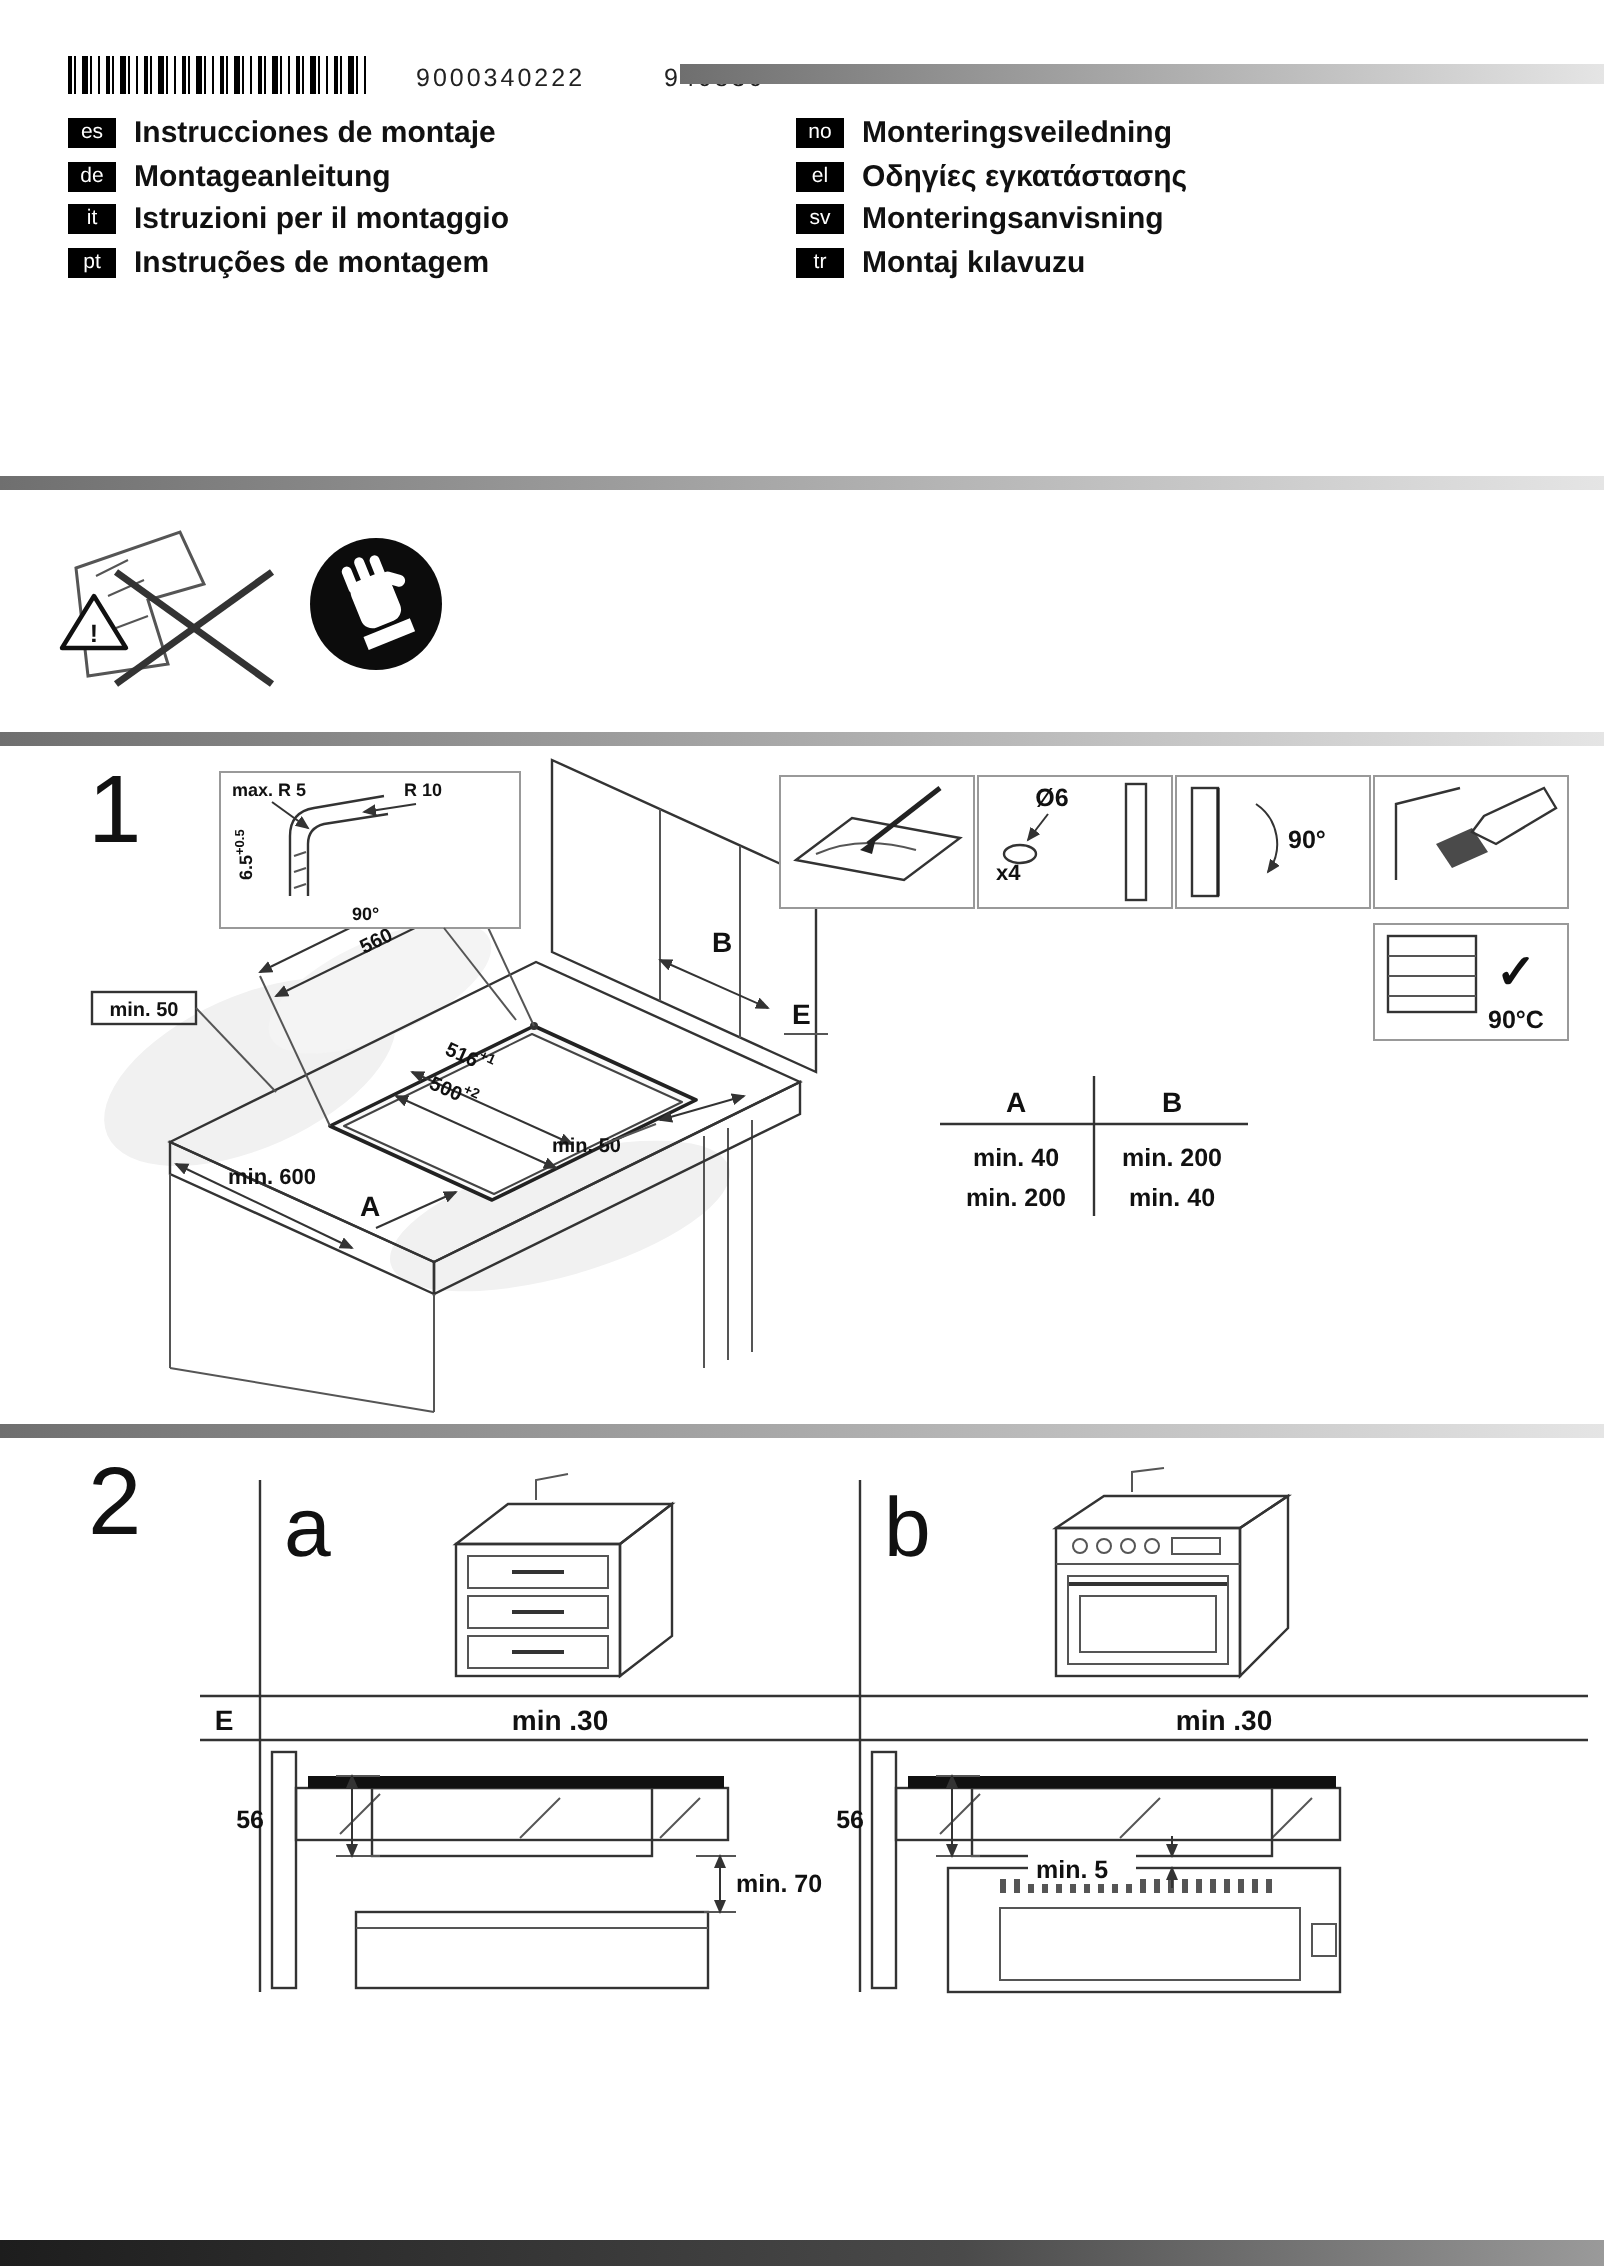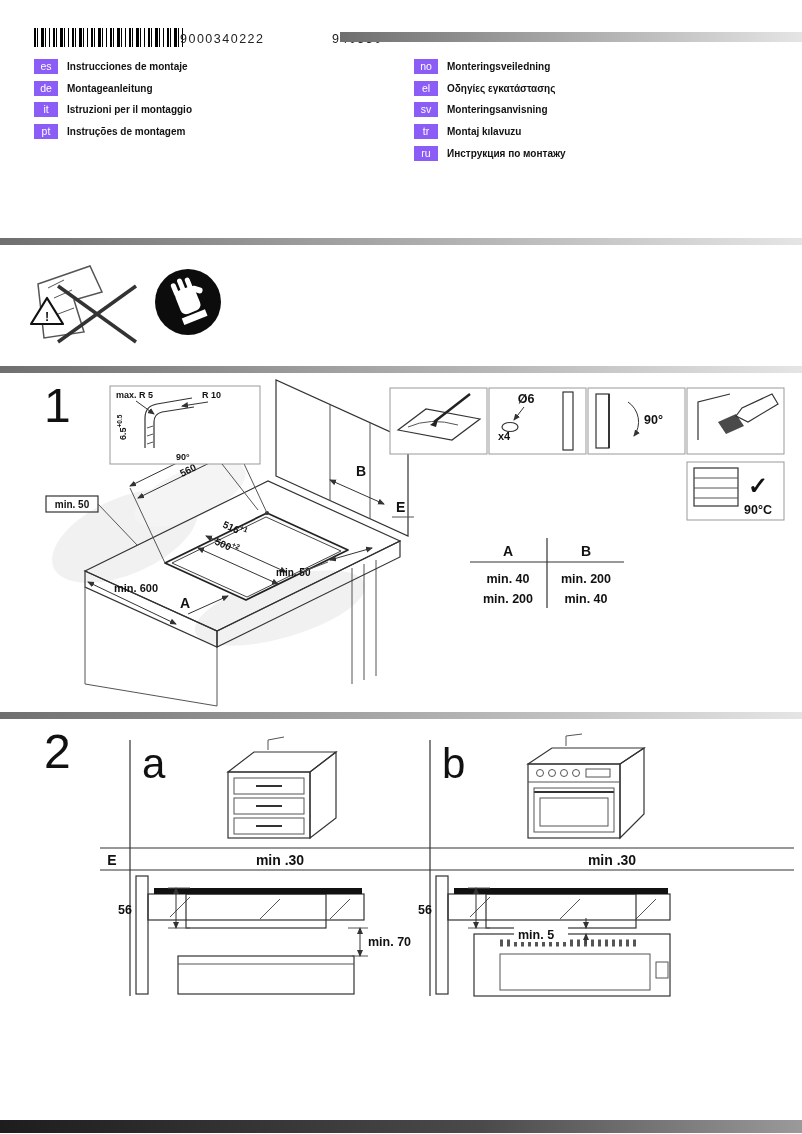--- a/index.html
+++ b/index.html
@@ -19,28 +19,28 @@
   .barcode {
     position: absolute; left: 34px; top: 28px; width: 150px; height: 19px;
     background: repeating-linear-gradient(90deg,
       #000 0 2px,#fff 2px 3px,#000 3px 4px,#fff 4px 7px,
       #000 7px 10px,#fff 10px 11px,#000 11px 12px,#fff 12px 15px,
       #000 15px 16px,#fff 16px 19px);
   }
   .code-text { position: absolute; top: 32px; font-size: 12.5px; letter-spacing: 1.5px; color:#222; }
   .langs { position: absolute; top: 56px; }
   .langs-left  { left: 34px; }
-  .langs-right { left: 414px; }
+  .langs-right { left: 398px; }
   .lang-row { display: flex; align-items: center; height: 21.6px; }
   .lang-code {
-    flex: 0 0 24px; width: 24px; height: 15px; background: #8b5cf6;
+    flex: 0 0 24px; width: 24px; height: 15px; background: #000000;
     color: #fff; font-size: 10.5px; line-height: 15px; text-align: center;
     margin-right: 9px;
   }
-  .lang-title { font-weight: bold; font-size: 10px; white-space: nowrap; }
+  .lang-title { font-weight: bold; font-size: 15px; white-space: nowrap; }
   .sec-num { position: absolute; font-size: 48px; font-weight: 400; color: #111; }
   svg text { font-family: "Liberation Sans", sans-serif; fill: #111; }
   .d9  { font-size: 9px;  font-weight: bold; }
   .d10 { font-size: 10px; font-weight: bold; }
   .d11 { font-size: 11px; font-weight: bold; }
   .d12 { font-size: 12.5px; font-weight: bold; }
   .d14 { font-size: 14px; font-weight: bold; }
   .big-letter { font-size: 42px; font-weight: 400; }
   .thin { stroke: #333; stroke-width: 1.2; fill: none; }
   .thin2 { stroke: #555; stroke-width: 1; fill: none; }
@@ -48,21 +48,21 @@
   .panel { stroke: #999; stroke-width: 1; fill: #fff; }
   .bottom-bar {
     position: absolute; left: 0; top: 1120px; width: 802px; height: 13px;
     background: linear-gradient(90deg,#1d1d1d 0%,#4a4a4a 60%,#9a9a9a 100%);
   }
 </style>
 </head>
 <body>
 
 <div class="barcode"></div>
-<div class="code-text" style="left:180px;">9000340222</div>
+<div class="code-text" style="left:208px;">9000340222</div>
 <div class="code-text" style="left:292px;margin-left:40px;">940530</div>
 <div class="bar" style="left:340px; width:462px; top:32px; height:10px;"></div>
 
 <div class="langs langs-left">
   <div class="lang-row">
       <span class="lang-code">es</span>
       <span class="lang-title">Instrucciones de montaje</span>
     </div>
   <div class="lang-row">
       <span class="lang-code">de</span>
@@ -86,24 +86,20 @@
       <span class="lang-code">el</span>
       <span class="lang-title">Οδηγίες εγκατάστασης</span>
     </div>
   <div class="lang-row">
       <span class="lang-code">sv</span>
       <span class="lang-title">Monteringsanvisning</span>
     </div>
   <div class="lang-row">
       <span class="lang-code">tr</span>
       <span class="lang-title">Montaj kılavuzu</span>
-    </div>
-  <div class="lang-row">
-      <span class="lang-code">ru</span>
-      <span class="lang-title">Инструкция по монтажу</span>
     </div>
 </div>
 
 <div class="bar" style="top:238px;"></div>
 
 <svg class="abs" style="left:24px; top:258px;" width="128" height="96" viewBox="0 0 128 96">
   <polygon points="14,26 66,8 78,34 50,42 60,74 20,80" fill="#fff" stroke="#555" stroke-width="1.5"></polygon>
   <line x1="24" y1="30" x2="40" y2="22" class="thin2"></line>
   <line x1="30" y1="40" x2="48" y2="32" class="thin2"></line>
   <line x1="34" y1="56" x2="50" y2="50" class="thin2"></line>

